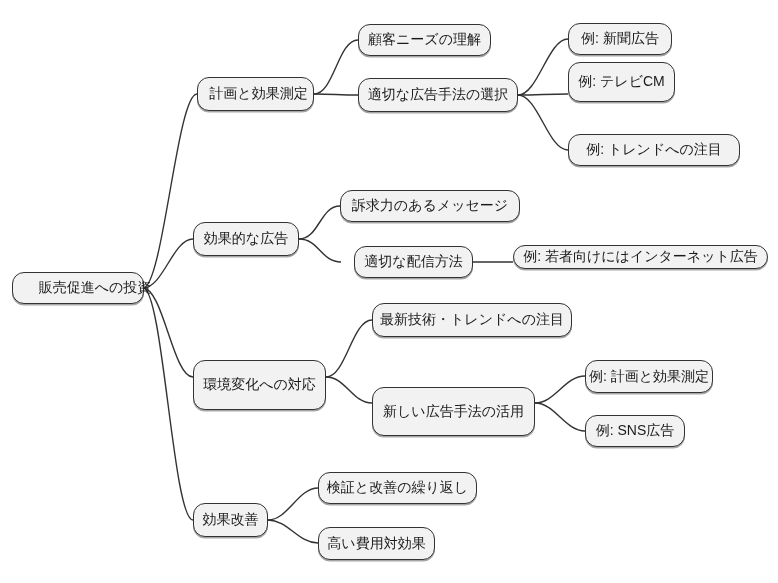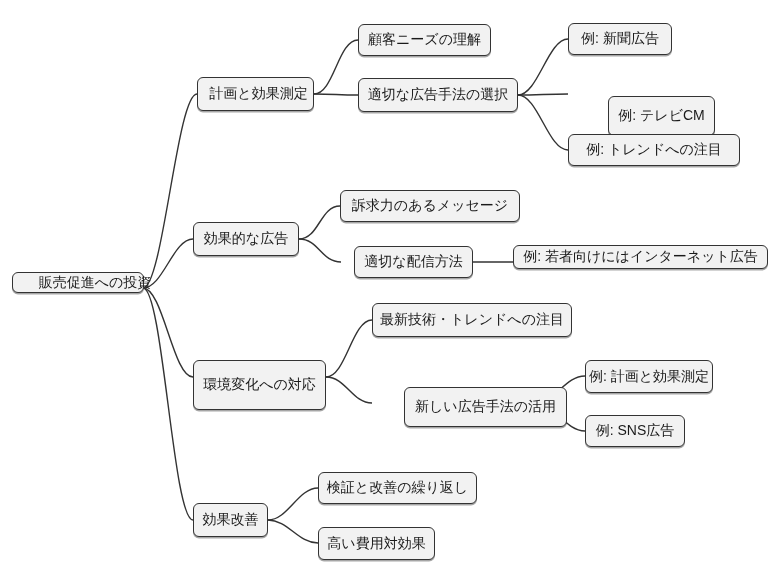--- a/index.html
+++ b/index.html
@@ -25,45 +25,45 @@
   .edges path {
     fill: none;
     stroke: #333333;
     stroke-width: 1.4;
   }
   .node {
     position: absolute;
     box-sizing: border-box;
     background: #f2f2f2;
     border: 1.4px solid #333333;
-    border-radius: 6px;
+    border-radius: 12px;
     box-shadow: 0 1.5px 0.5px rgba(0,0,0,0.35);
     display: flex;
     align-items: center;
     justify-content: center;
     font-size: 14px;
     color: #1a1a1a;
     white-space: nowrap;
     padding: 0 6px;
   }
   
-  #nd-root { left: 12px;  top: 272px; width: 132px; height: 21px; padding-left: 40px; }
+  #nd-root { left: 12px;  top: 272px; width: 132px; height: 32px; padding-left: 40px; }
   #nd-n1   { left: 197px; top: 77px;  width: 117px; height: 34px; padding-left: 12px; }
   #nd-n1a  { left: 358px; top: 24px;  width: 133px; height: 32px; }
   #nd-n1b  { left: 358px; top: 78px;  width: 160px; height: 34px; }
   #nd-n1b1 { left: 568px; top: 23px;  width: 104px; height: 32px; }
-  #nd-n1b2 { left: 568px; top: 96px;  width: 107px; height: 40px; margin-left: 40px; }
+  #nd-n1b2 { left: 568px; top: 62px;  width: 107px; height: 40px; }
   #nd-n1b3 { left: 568px; top: 134px; width: 172px; height: 32px; }
   #nd-n2   { left: 193px; top: 222px; width: 106px; height: 34px; }
   #nd-n2a  { left: 340px; top: 190px; width: 180px; height: 32px; }
   #nd-n2b  { left: 354px; top: 246px; width: 119px; height: 32px; }
   #nd-n2b1 { left: 513px; top: 245px; width: 255px; height: 24px; }
   #nd-n3   { left: 193px; top: 360px; width: 133px; height: 50px; text-align: center; }
   #nd-n3a  { left: 372px; top: 303px; width: 200px; height: 34px; }
-  #nd-n3b  { left: 372px; top: 387px; width: 163px; height: 40px; margin-left: 32px; }
+  #nd-n3b  { left: 372px; top: 387px; width: 163px; height: 49px; }
   #nd-n3b1 { left: 585px; top: 360px; width: 128px; height: 33px; }
   #nd-n3b2 { left: 585px; top: 415px; width: 100px; height: 32px; }
   #nd-n4   { left: 193px; top: 503px; width: 75px;  height: 34px; }
   #nd-n4a  { left: 318px; top: 472px; width: 159px; height: 32px; }
   #nd-n4b  { left: 318px; top: 527px; width: 117px; height: 33px; }
 </style>
 </head>
 <body>
 
 <div class="canvas">

